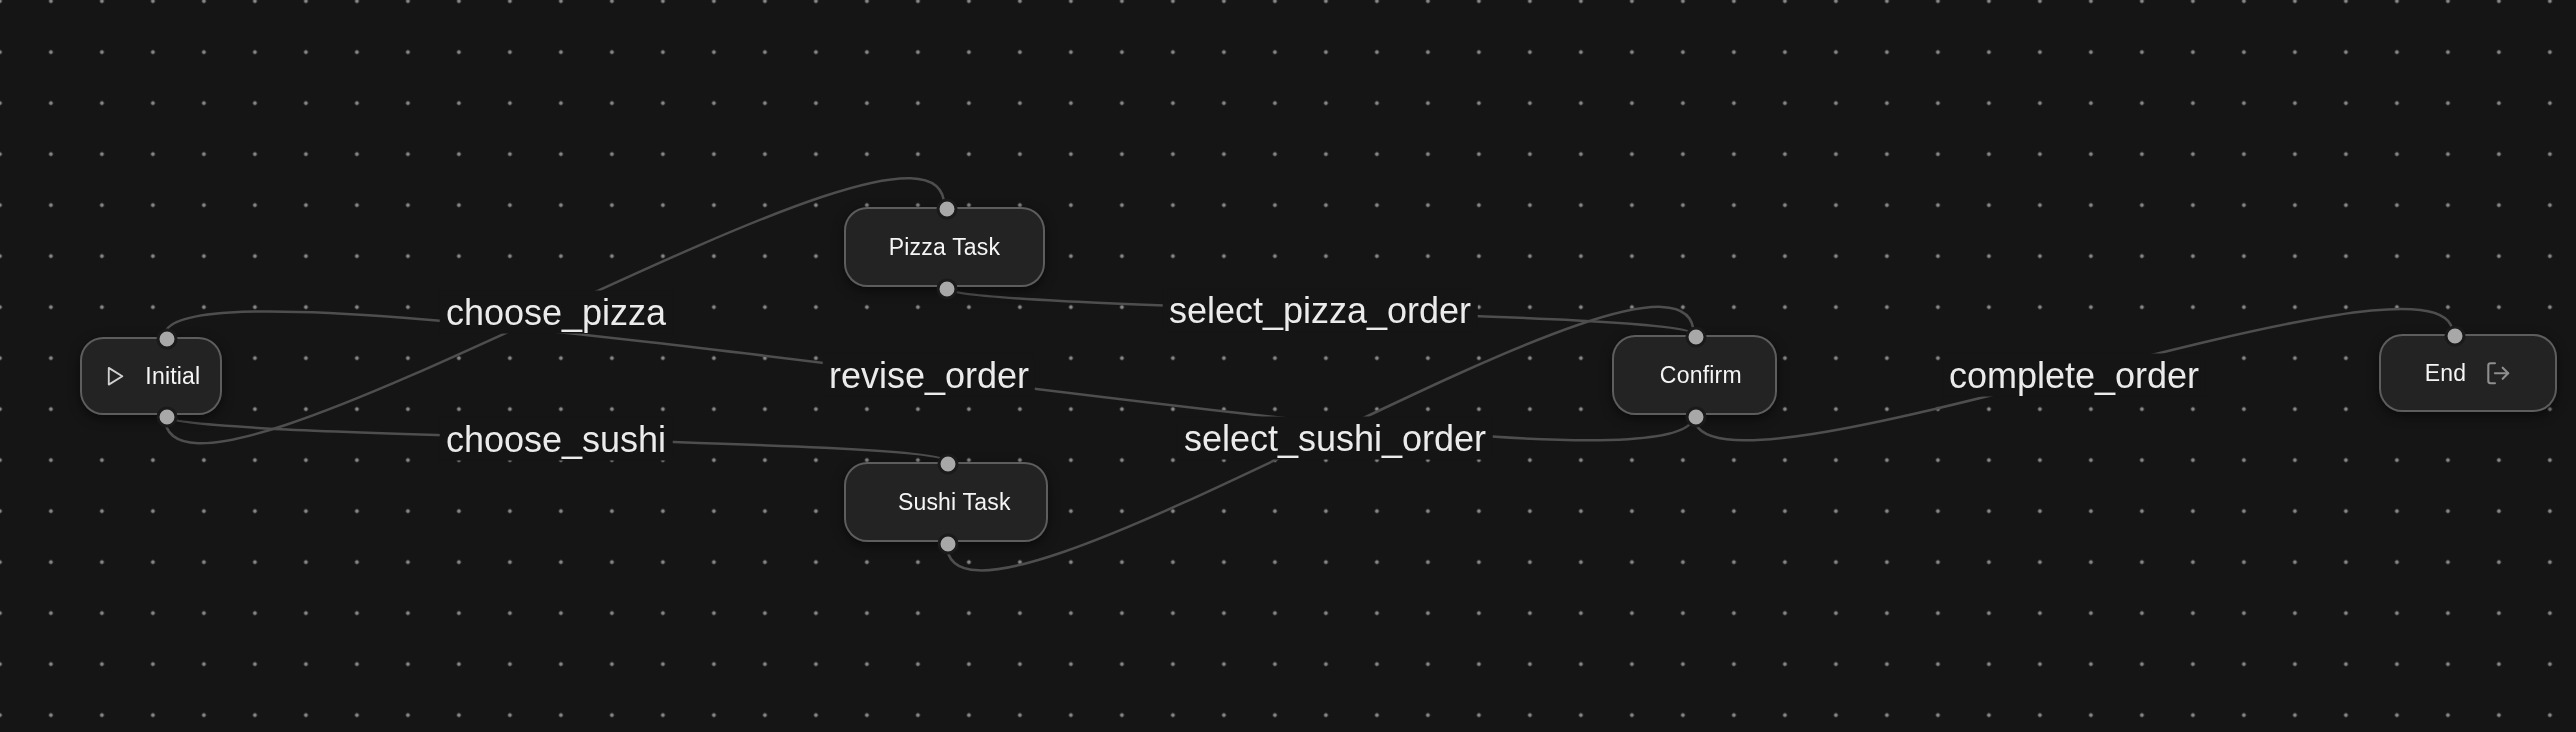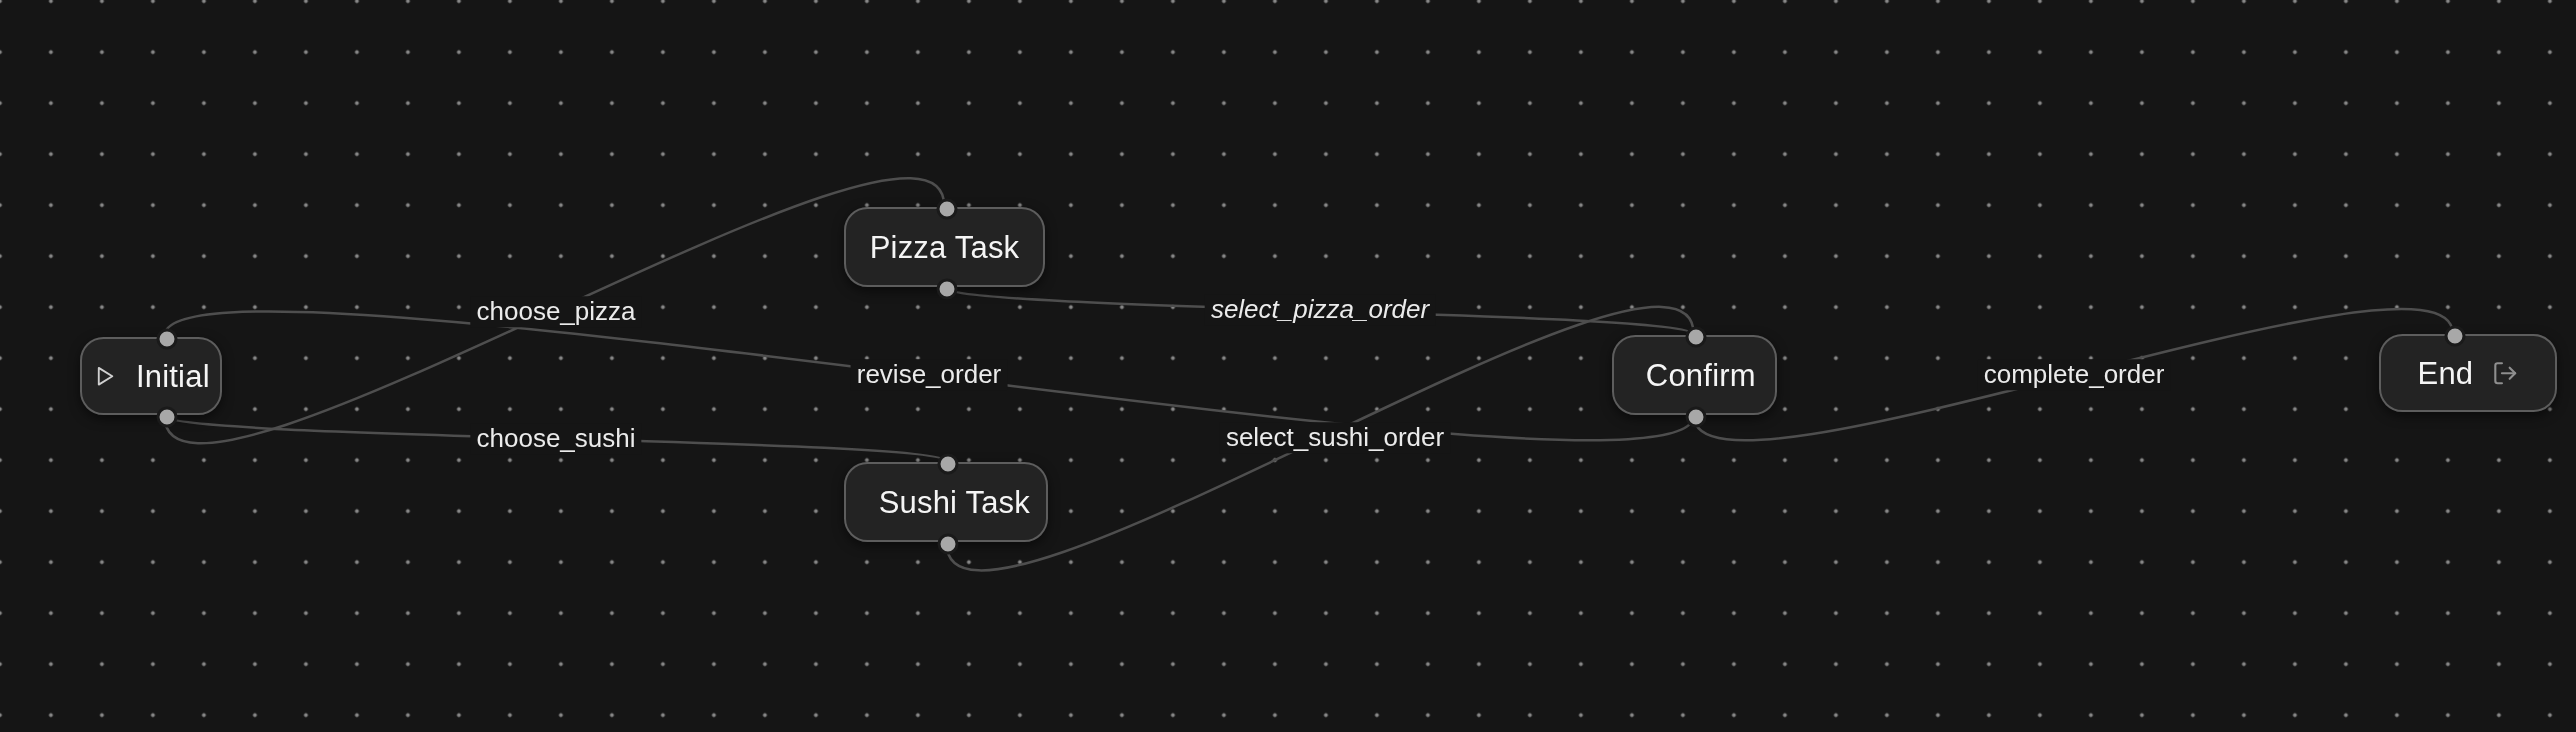--- a/index.html
+++ b/index.html
@@ -40,21 +40,21 @@
     display: flex;
     align-items: center;
     justify-content: center;
     gap: 18.7px;
     padding: 0 23.4px;
     box-shadow: 0 3.9px 11px rgba(0,0,0,0.5);
     cursor: grab;
   }
   .node .node-label {
     color: #f5f5f5;
-    font-size: 31px;
+    font-size: 23px;
     line-height: 1;
     white-space: nowrap;
     letter-spacing: 0.2px;
   }
   .node svg.node-icon {
     flex: 0 0 auto;
     display: block;
   }
   .handle {
     position: absolute;
@@ -66,21 +66,21 @@
     transform: translate(-50%, -50%);
     box-sizing: content-box;
     cursor: crosshair;
     z-index: 4;
   }
   .edge-label {
     position: absolute;
     transform: translate(-50%, -50%);
     color: #ebebeb;
     background: #151515;
-    font-size: 26px;
+    font-size: 36px;
     line-height: 1.15;
     padding: 0.8px 6.2px;
     white-space: nowrap;
     z-index: 3;
     cursor: pointer;
   }
 </style>
 </head>
 <body>
 
@@ -89,21 +89,21 @@
       <path d="M 211 533 C 211 724.2097557348538, 1211 72.79024426514619, 1211 264" class="edge"></path>
       <path d="M 211 533 C 211 563, 1214 562, 1214 592" class="edge"></path>
       <path d="M 1211 368 C 1211 398.5, 2172.5 398.5, 2172.5 429" class="edge"></path>
       <path d="M 1214 696 C 1214 886.7210771069456, 2172.5 238.27892289305447, 2172.5 429" class="edge"></path>
       <path d="M 2172.5 533 C 2172.5 673.7960395068966, 211 290.2039604931034, 211 431" class="edge"></path>
       <path d="M 2172.5 533 C 2172.5 674.9756061276768, 3146 286.02439387232323, 3146 428" class="edge"></path>
     </svg>
   <div id="labels">
       <div class="edge-label" style="left: 556px; top: 312px;">choose_pizza</div>
       <div class="edge-label" style="left: 556px; top: 439px;">choose_sushi</div>
-      <div class="edge-label" style="left: 1320px; top: 310px; font-style: italic;">select_pizza_order</div>
+      <div class="edge-label" style="left: 1320px; top: 310px;">select_pizza_order</div>
       <div class="edge-label" style="left: 1320px; top: 438px; margin-left: 15px;">select_sushi_order</div>
       <div class="edge-label" style="left: 929px; top: 375px;">revise_order</div>
       <div class="edge-label" style="left: 2074px; top: 375px; text-align: center;">complete_order</div>
     </div>
   <div id="nodes">
       <div class="node" style="left: 80px; top: 337px; width: 142px; height: 78px;">
         <svg class="node-icon" width="25" height="26.5" viewBox="0 0 24 24" fill="none" stroke="#d0d0d0" stroke-width="1.8" stroke-linejoin="round" stroke-linecap="round">
           <polygon points="6.5 4 19.5 12 6.5 20"></polygon>
         </svg>
         <span class="node-label">Initial</span>

